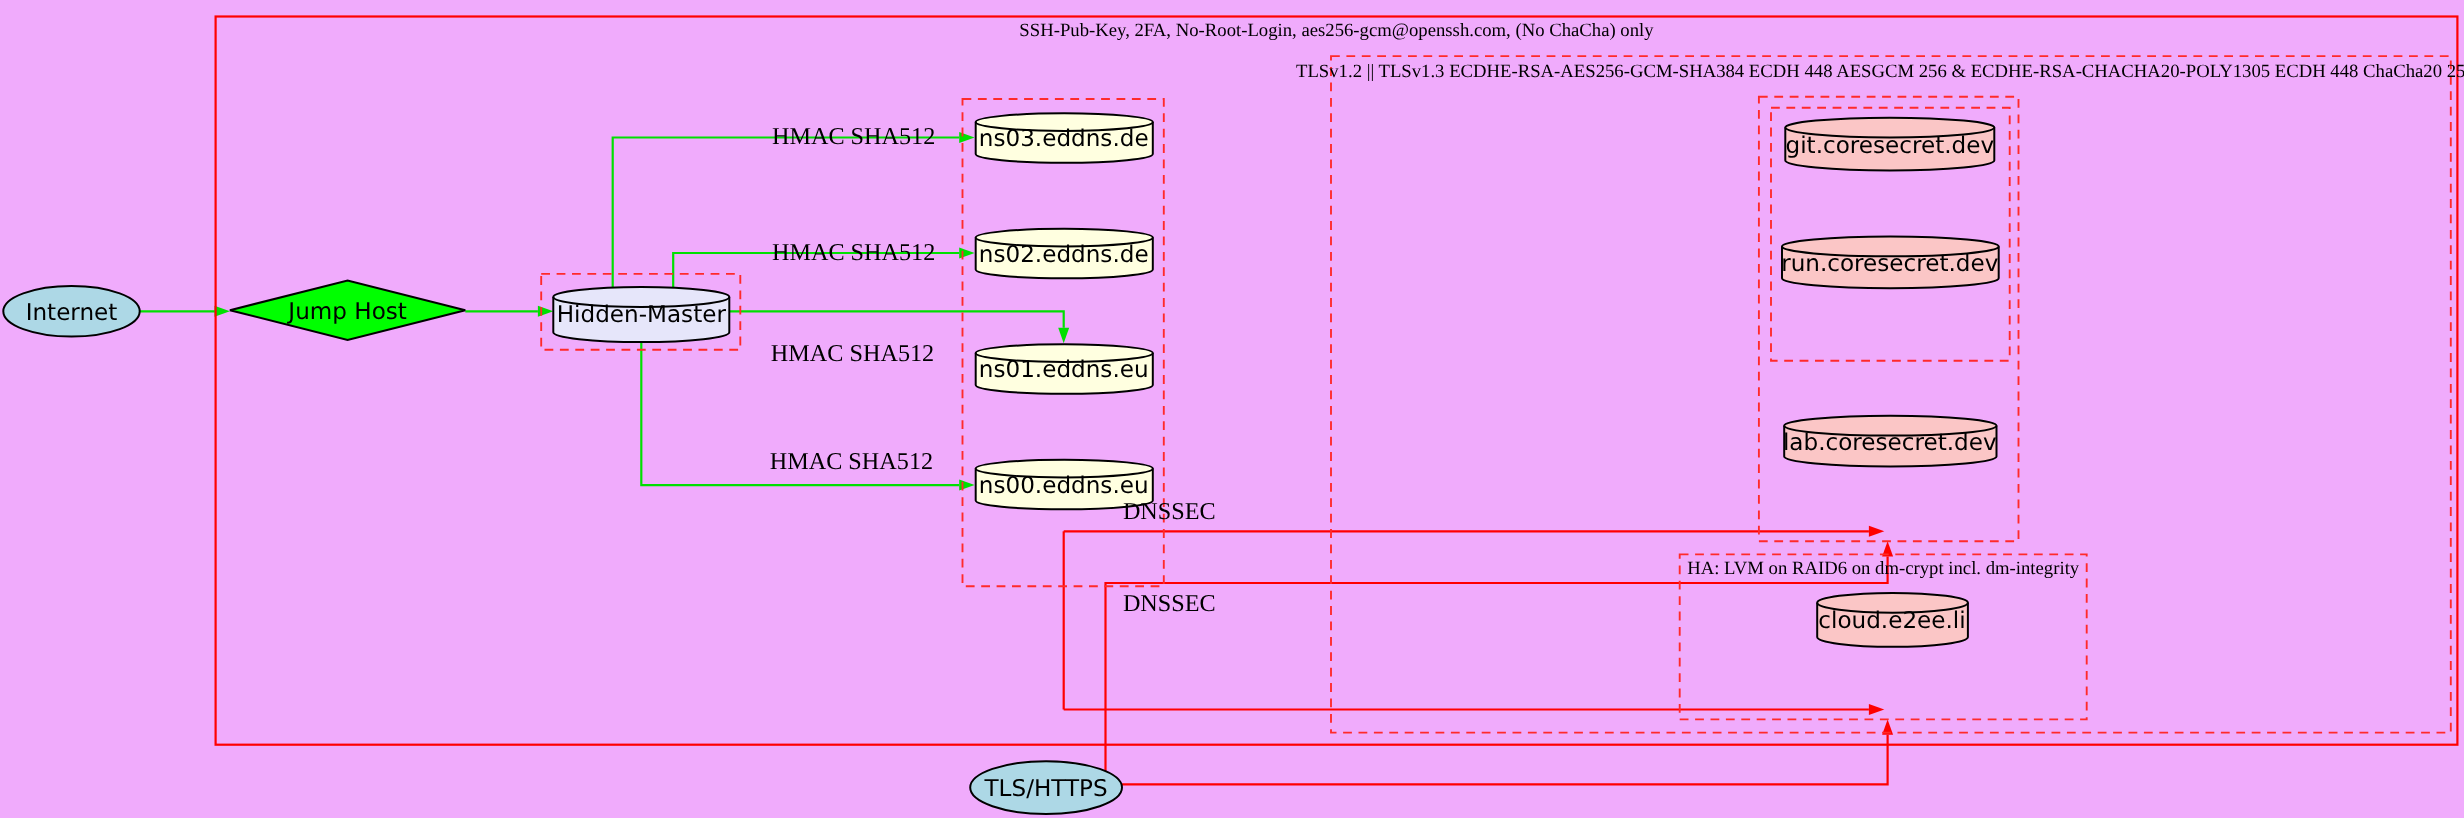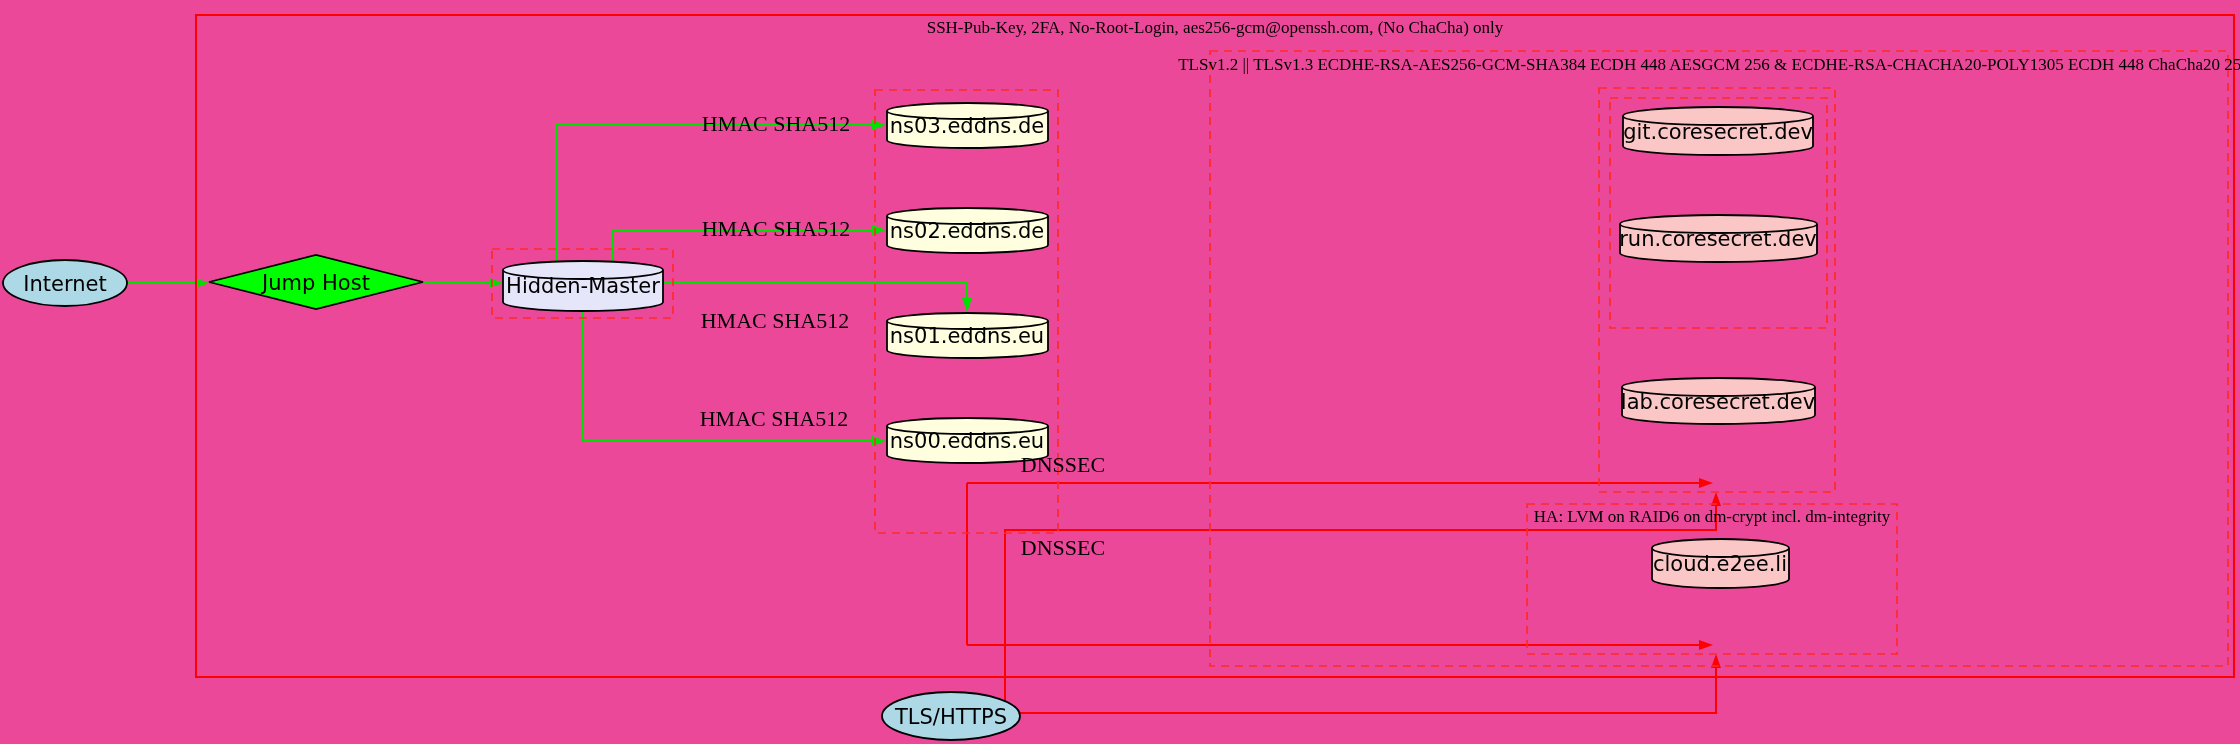--- a/index.html
+++ b/index.html
@@ -1,16 +1,16 @@
 <!DOCTYPE html>
 <html><head>
 <meta charset="utf-8">
 <style>
   html,body{margin:0;padding:0;background:#ffffff;}
-  #canvas{position:relative;width:2240px;height:744px;background:#ec4899;overflow:hidden;}
+  #canvas{position:relative;width:2240px;height:744px;background:#f0abfc;overflow:hidden;}
   svg{display:block;}
   text{fill:#000000;}
   .nlabel{font-family:"DejaVu Sans","Liberation Sans",sans-serif;font-size:21px;text-anchor:middle;}
   .elabel{font-family:"Liberation Serif","DejaVu Serif",serif;font-size:22px;text-anchor:middle;}
   .clabel{font-family:"Liberation Serif","DejaVu Serif",serif;font-size:17px;text-anchor:middle;}
   .gedge{stroke:#00e000;stroke-width:2;fill:none;}
   .garrow{fill:#00e000;stroke:none;}
   .redge{stroke:#ff0000;stroke-width:2;fill:none;}
   .rarrow{fill:#ff0000;stroke:none;}
   .solidbox{stroke:#ff0000;stroke-width:2;fill:none;}

